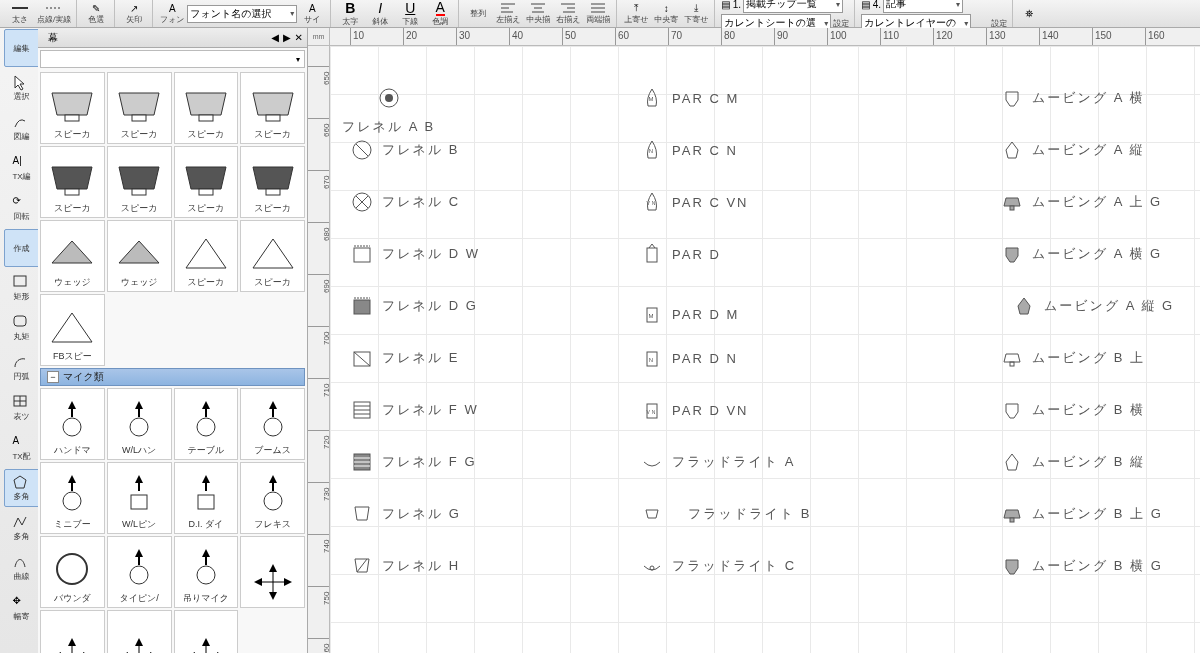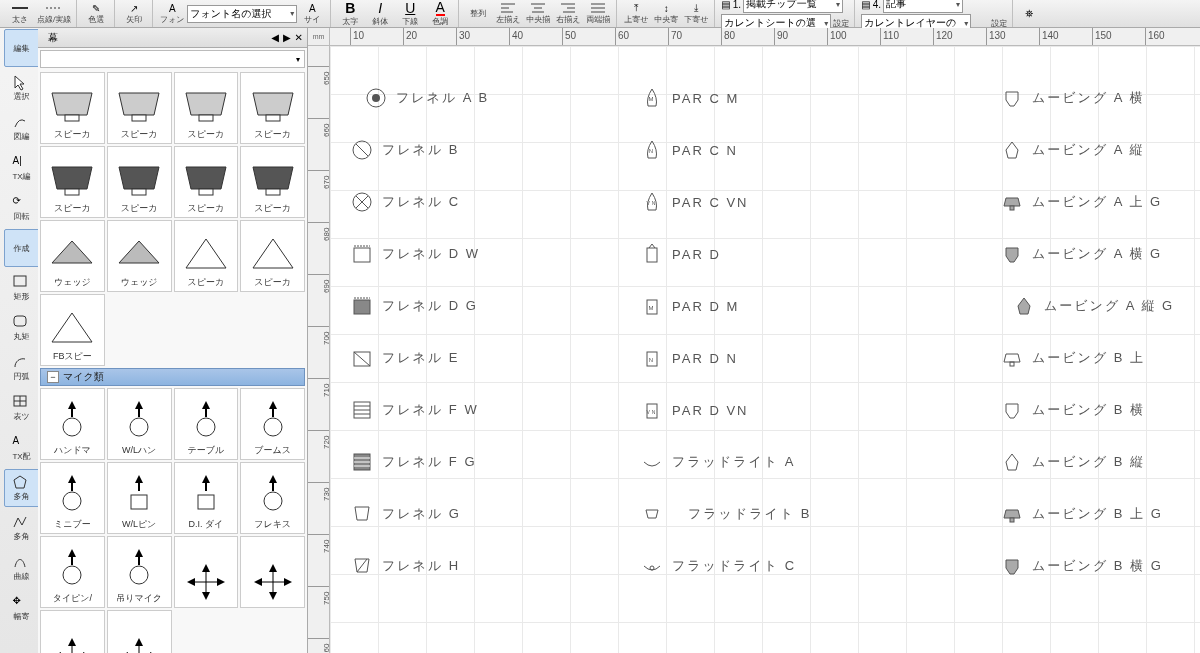--- a/index.html
+++ b/index.html
@@ -568,20 +568,28 @@
             <svg width="50" height="44">
               <line x1="25" y1="4" x2="25" y2="18" stroke="#000" stroke-width="2"></line>
               <polygon points="25,2 21,10 29,10" fill="#000"></polygon>
               <circle cx="25" cy="28" r="9" fill="none" stroke="#333"></circle>
             </svg>
           </div>
           <div class="name">フレキス</div>
         </div>
         <div class="pal-item">
           <div class="thumb">
+            <svg width="50" height="40">
+              <circle cx="25" cy="20" r="15" fill="none" stroke="#333" stroke-width="2"></circle>
+            </svg>
+          </div>
+          <div class="name">バウンダ</div>
+        </div>
+        <div class="pal-item">
+          <div class="thumb">
             <svg width="50" height="44">
               <line x1="25" y1="4" x2="25" y2="18" stroke="#000" stroke-width="2"></line>
               <polygon points="25,2 21,10 29,10" fill="#000"></polygon>
               <circle cx="25" cy="28" r="9" fill="none" stroke="#333"></circle>
             </svg>
           </div>
           <div class="name">タイピン/</div>
         </div>
         <div class="pal-item">
           <div class="thumb">
@@ -733,21 +741,21 @@
         <span class="n">740</span>
       </div>
       <div class="tick" style="top: 540px;">
         <span class="n">750</span>
       </div>
       <div class="tick" style="top: 592px;">
         <span class="n">760</span>
       </div>
     </div>
   <div class="canvas" id="canvas">
-      <div class="sym-row" style="left: 34px; top: 40px;">
+      <div class="sym-row" style="left: 12px; top: 40px; flex-direction: column;">
         <span class="sicon">
           <svg width="24" height="24">
             <circle cx="12" cy="12" r="9" fill="none" stroke="#555"></circle>
             <circle cx="12" cy="12" r="4" fill="#555"></circle>
           </svg>
         </span>
         <span class="slabel">フレネル A B</span>
       </div>
       <div class="sym-row" style="left: 20px; top: 92px;">
         <span class="sicon">
@@ -863,21 +871,21 @@
       </div>
       <div class="sym-row" style="left: 310px; top: 196px; align-items: center;">
         <span class="sicon">
           <svg width="24" height="24">
             <rect x="7" y="6" width="10" height="14" fill="none" stroke="#555"></rect>
             <path d="M9 6 L12 2 L15 6" fill="none" stroke="#555"></path>
           </svg>
         </span>
         <span class="slabel">PAR D</span>
       </div>
-      <div class="sym-row" style="left: 310px; top: 248px;">
+      <div class="sym-row" style="left: 310px; top: 256px;">
         <span class="sicon">
           <svg width="24" height="24">
             <rect x="7" y="6" width="10" height="14" fill="none" stroke="#555"></rect>
             <text x="12" y="16" font-size="6" text-anchor="middle" fill="#555">M</text>
           </svg>
         </span>
         <span class="slabel">PAR D M</span>
       </div>
       <div class="sym-row" style="left: 310px; top: 300px;">
         <span class="sicon">

